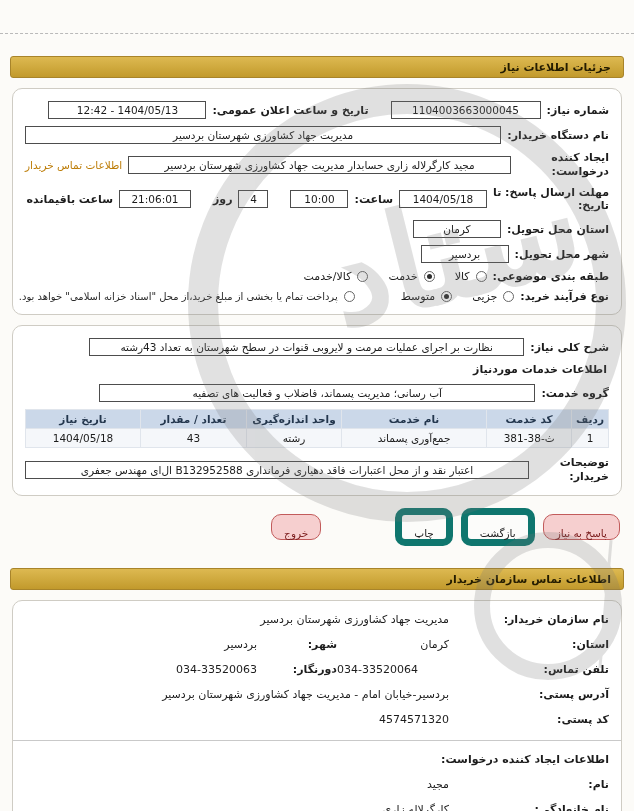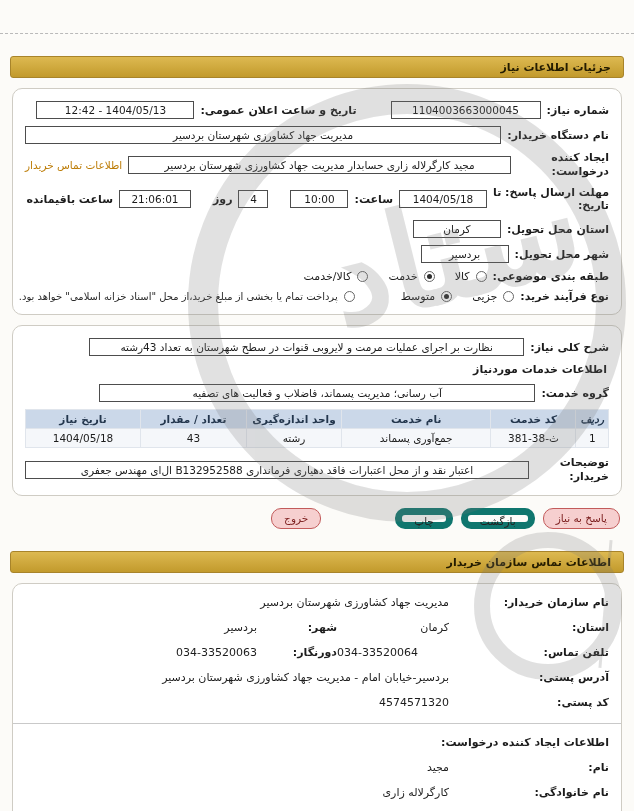--- a/index.html
+++ b/index.html
@@ -43,21 +43,21 @@
   .fbox {
     border: 1px solid #4d4d4d; background: #fff;
     min-height: 18px;
     display: flex; align-items: center; justify-content: center;
     padding: 1px 0; font-size: 10.5px;
   }
   .ltr { direction: ltr; unicode-bidi: isolate; }
   .flex1 { flex: 1; }
   .w150 { width: 150px; } .w158 { width: 158px; } .w88 { width: 88px; }
   .w58 { width: 58px; } .w30 { width: 30px; } .w72 { width: 72px; }
-  .mr12 { margin-right: 28px; } .mr16 { margin-right: 16px; } .mr26 { margin-right: 26px; }
+  .mr12 { margin-right: 16px; } .mr16 { margin-right: 16px; } .mr26 { margin-right: 26px; }
   .lbl-deadline { width: 116px; }
   .lbl-creator { width: 92px; }
   .lbl-note { width: 74px; }
 
   .link-gold { color: #bd7d08; font-size: 10.5px; white-space: nowrap; cursor: pointer; }
 
   .radio {
     width: 11px; height: 11px; border: 1px solid #666; border-radius: 50%;
     background: #fff; display: inline-block; position: relative; flex: 0 0 auto;
   }
@@ -69,27 +69,27 @@
   .pad-l64 { padding-left: 64px; }
   .pad-l74 { padding-left: 74px; }
   .sub-heading { font-weight: bold; font-size: 11px; margin: 2px 2px 8px; }
 
   table.svc { width: 100%; border-collapse: collapse; margin: 2px 0 8px; }
   table.svc th, table.svc td {
     border: 1px solid #e0e5ec; font-size: 10.5px; text-align: center; padding: 3px 4px;
   }
   table.svc th { background: #cbd8e9; font-weight: bold; color: #23364d; }
   table.svc td { background: #f5f7fa; }
-  .col-row { width: 32px; font-style: italic; } .col-code { width: 85px; } .col-unit { width: 95px; }
+  .col-row { width: 32px; } .col-code { width: 85px; } .col-unit { width: 95px; }
   .col-qty { width: 106px; } .col-date { width: 115px; margin-top: 36px; }
 
   
   .btn-row { display: flex; align-items: center; margin: 12px 14px 0; position: relative; z-index: 1; }
   .btn {
-    height: 21px; border-radius: 10px; padding: 0 12px;
+    height: 21px; border-radius: 10px; padding: 12px 12px;
     font-size: 10.5px; font-family: inherit; cursor: pointer; white-space: nowrap;
   }
   .btn.pink { background: #f6cfcf; border: 1px solid #c25b5b; color: #7c1f1f; }
   .btn.light { background: #fcfcfa; border: 7px solid #0f766e; color: #222; }
   .gap-attach { margin-right: 44px; }
   .gap-small { margin-right: 8px; }
   .gap-exit { margin-right: 74px; }
 
   
   .crow { display: flex; align-items: baseline; margin-bottom: 12px; font-size: 11px; }

